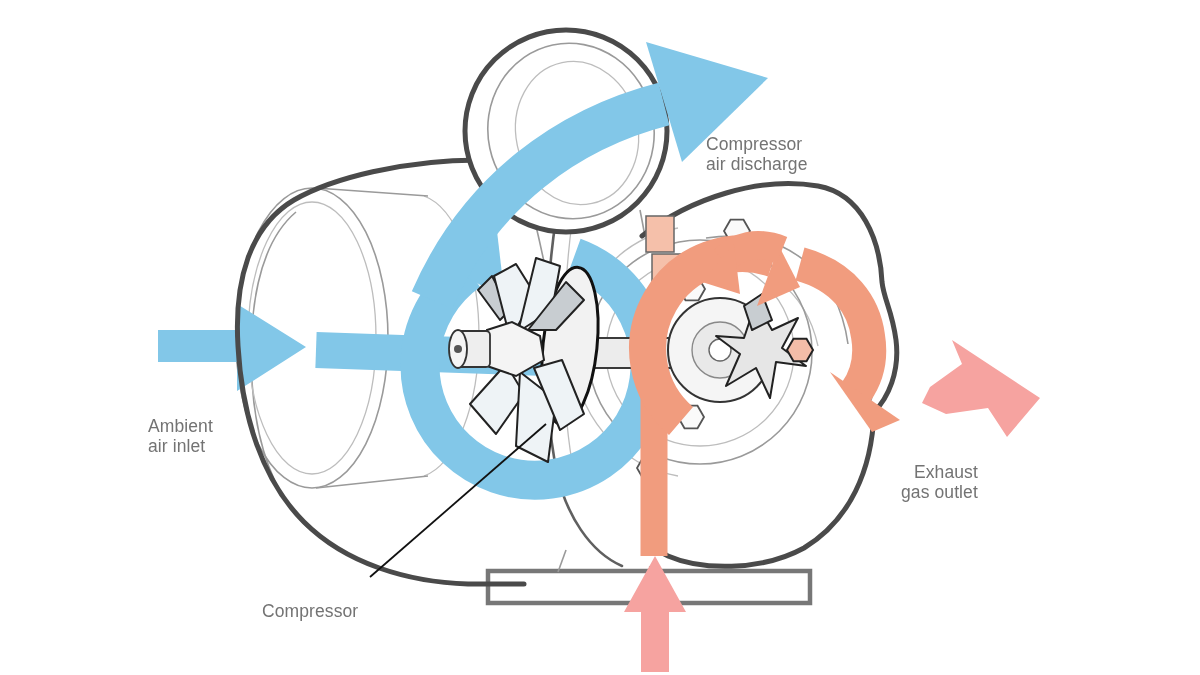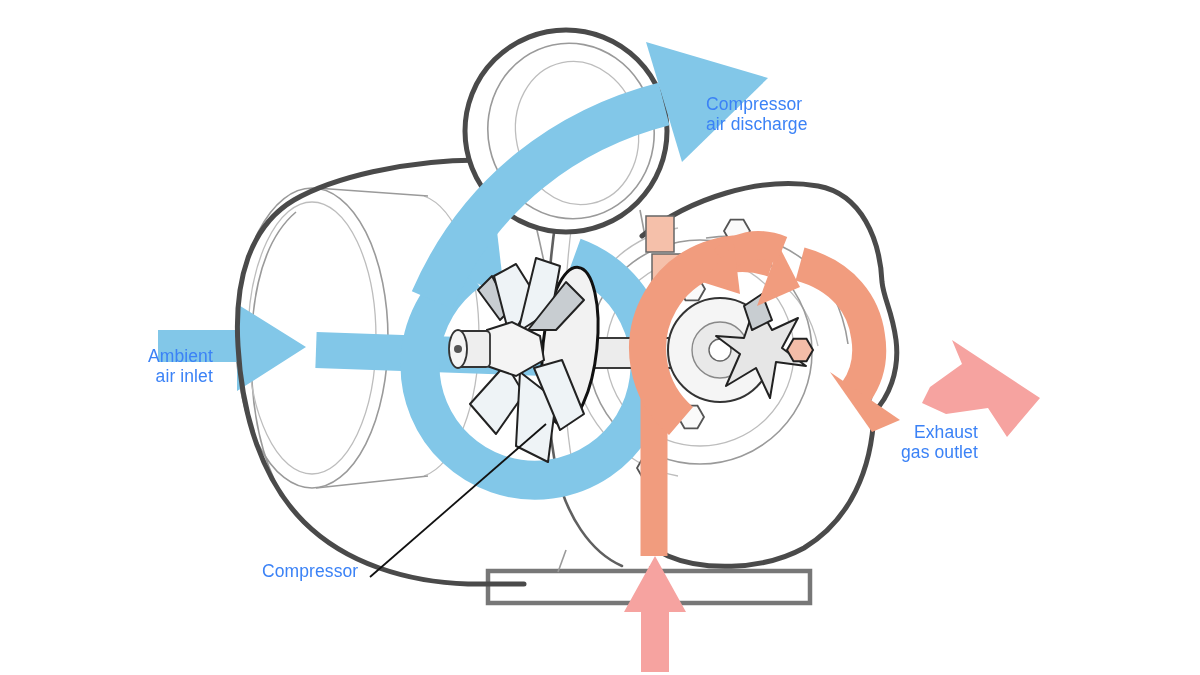--- a/index.html
+++ b/index.html
@@ -1,19 +1,19 @@
 <!DOCTYPE html>
 <html><head>
 <meta charset="utf-8">
 <style>
   html,body{margin:0;padding:0;background:#fff;}
   .stage{position:relative;width:1200px;height:675px;background:#fff;overflow:hidden;
          font-family:"Liberation Sans", sans-serif;}
-  .lbl{position:absolute;font-size:17.5px;line-height:19.5px;color:#3b82f6;
-       white-space:pre-line;letter-spacing:0.1px;}
+  .lbl{position:absolute;font-size:17.5px;line-height:19.5px;color:#737373;
+       white-space:pre-line;letter-spacing:0.1px;margin-top:40px;}
   svg{position:absolute;left:0;top:0;}
   .thin{stroke:#9a9a9a;stroke-width:1.6;fill:none;}
   .thinner{stroke:#bdbdbd;stroke-width:1.3;fill:none;}
   .thick{stroke:#4a4a4a;stroke-width:5;fill:none;stroke-linecap:round;}
   .med{stroke:#606060;stroke-width:2.6;fill:none;stroke-linecap:round;}
   .whitefill{fill:#ffffff;}
   .bolt{fill:#fafafa;stroke:#555;stroke-width:1.8;}
   .band{fill:none;stroke-linecap:butt;}
   .metal{fill:#ececec;stroke:#3a3a3a;stroke-width:2;}
   .blade{fill:#eef3f6;stroke:#222;stroke-width:2;stroke-linejoin:round;}
@@ -125,18 +125,18 @@
   <g>
     <polygon points="655,556 686,612 669,612 669,672 641,672 641,612 624,612" fill="#f6a3a0"></polygon>
     <polygon points="930,387 962,364 952,340 1040,398 1007,437 988,408 946,414 922,403" fill="#f6a3a0"></polygon>
   </g>
 
   <line x1="370" y1="577" x2="546" y2="424" class="leader"></line>
 </svg>
 
 <div class="lbl" style="left:706px;top:95px;">Compressor
 air discharge</div>
-<div class="lbl" style="left:148px;top:347px;text-align:right;">Ambient
+<div class="lbl" style="left:148px;top:377px;">Ambient
 air inlet</div>
 <div class="lbl" style="left:901px;top:423px;text-align:right;">Exhaust
 gas outlet</div>
 <div class="lbl" style="left:262px;top:562px;">Compressor</div>
 </div>
 
 </body></html>

